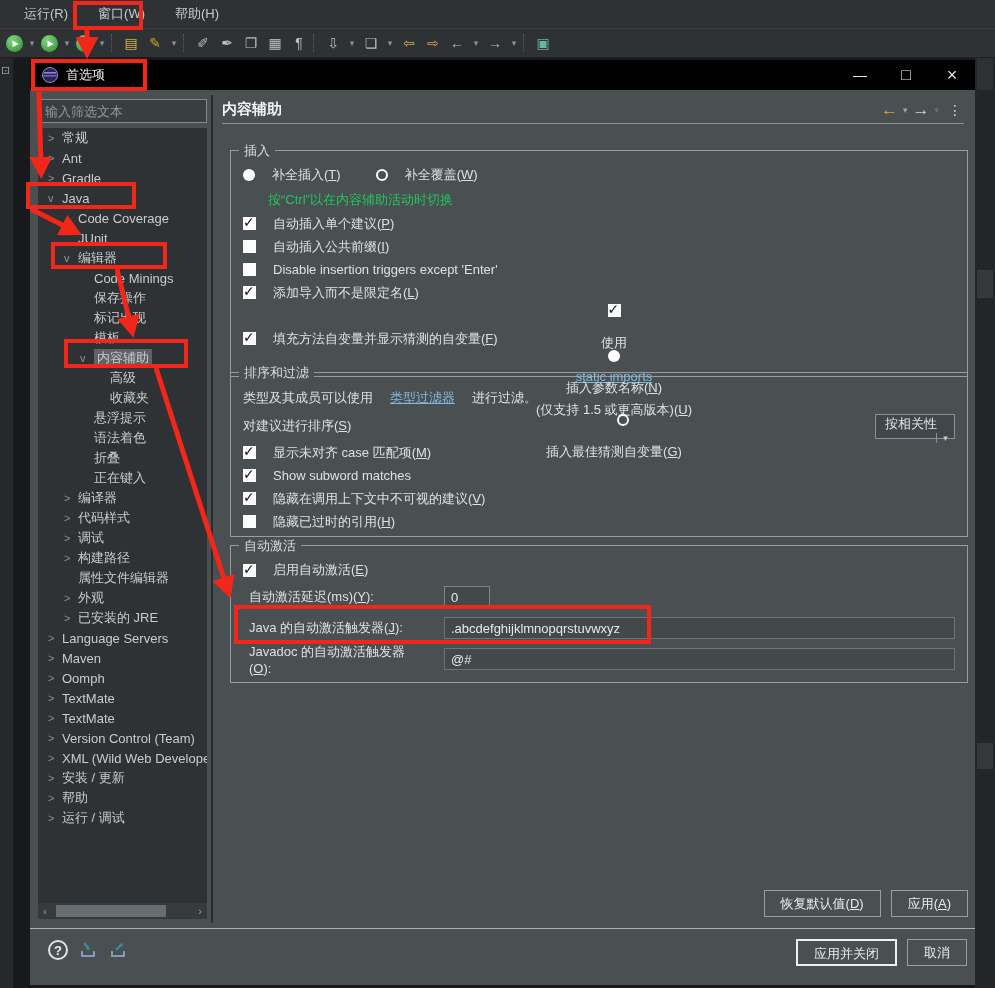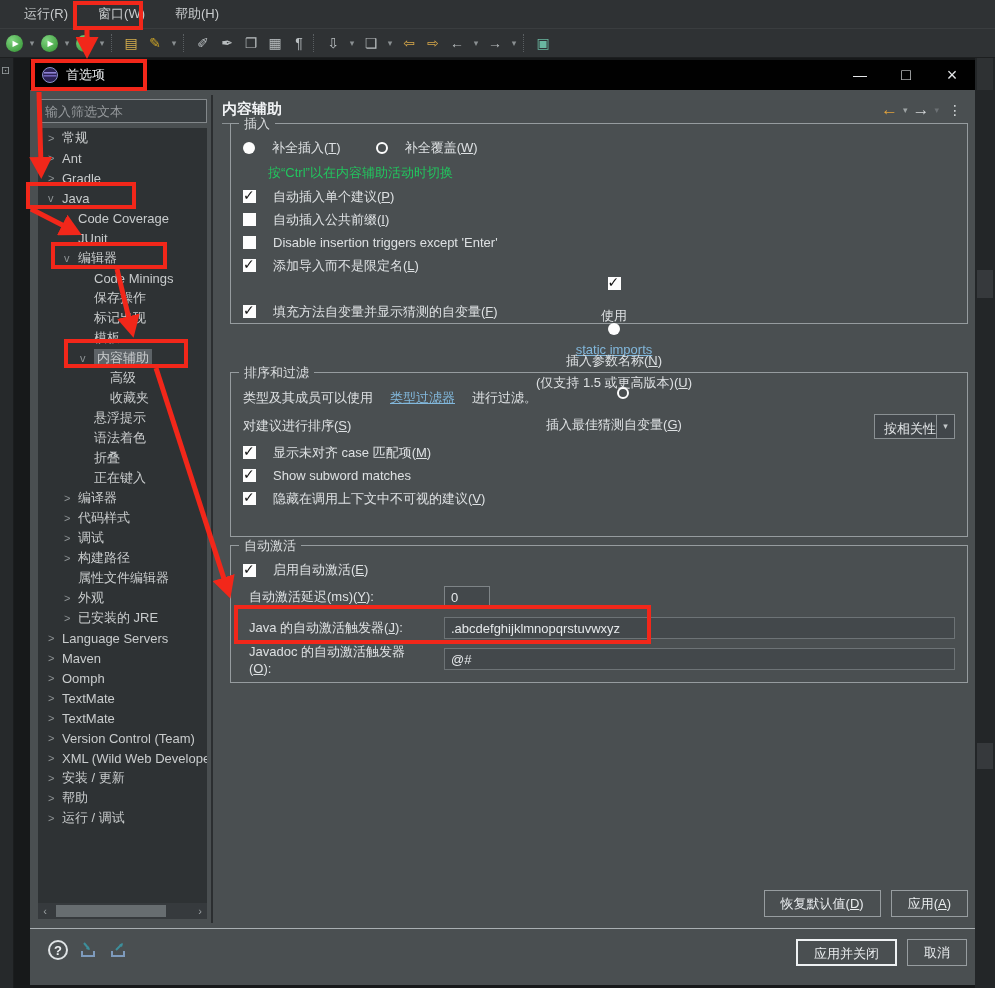--- a/index.html
+++ b/index.html
@@ -61,37 +61,37 @@
   .pane-title { font-size:15px; font-weight:bold; color:#f0f2f4; }
   .pane-nav { margin-left:auto; display:flex; align-items:center; gap:5px; padding-right:2px; }
   .nav-back { color:#e2a33c; font-size:17px; font-weight:bold; }
   .nav-caret { color:#9ea3a5; font-size:9px; }
   .nav-fwd { color:#d2d5d7; font-size:17px; font-weight:bold; }
   .nav-caret.dim { color:#6c7174; }
   .nav-dots { color:#d6dadc; font-size:14px; margin-left:4px; }
 
   
   .group { position:absolute; left:200px; width:738px; border:1px solid #969c9f; padding:12px 12px 0 12px; }
-  .g1 { top:63px; height:201px; } .g2 { top:312px; height:165px; } .g3 { top:485px; height:138px; }
+  .g1 { top:90px; height:227px; } .g2 { top:312px; height:165px; } .g3 { top:485px; height:138px; }
   .gtitle { position:absolute; top:-9px; left:8px; background:#4a4f51; padding:0 5px; color:#d9dcde; }
   .row { display:flex; align-items:center; gap:17px; height:23px; color:#dde0e2; }
   .row.h24{height:24px} .row.h25{height:25px} .row.h26{height:26px} .row.h30{height:30px} .row.h32{height:32px}
   .indent { margin-left:30px;flex-direction:column; }
   .note { margin-left:25px; color:#22c55e; }
   .cb { width:13px; height:13px; background:#fdfdfd; flex:none; position:relative; }
   .cb.on::after { content:"✓"; position:absolute; left:0px; top:-3px; color:#141414; font-size:14px; font-weight:bold; }
   .radio { width:12px; height:12px; border-radius:50%; flex:none; }
   .radio.on { background:#fdfdfd; }
   .radio.off { border:2.5px solid #fdfdfd; background:transparent; }
   .pair-gap { margin-left:18px; }
   .link { color:#82b8dc; text-decoration:underline; }
   u { text-decoration:underline; }
 
-  .dropdown { margin-left:auto; display:flex; align-items:flex-end; height:25px; background:#41464a;
-              border:1px solid #8a9093; padding-left:9px; min-width:80px; }
+  .dropdown { margin-left:auto; display:flex; align-items:flex-start; height:25px; background:#41464a;
+              border:1px solid #8a9093; padding-left:9px; min-width:80px;flex-direction:column; }
   .dropdown .dval { color:#e2e5e7; }
   .dropdown .dchev { margin-left:auto; border-left:1px solid #8a9093; height:100%; width:18px;
                      display:flex; align-items:center; justify-content:center; color:#c4c8ca; font-size:9px; }
 
   .arow { display:flex; align-items:center; }
   .flabel { width:178px; flex:none; margin-left:6px; color:#dde0e2; }
   .field { background:#43484b; border:1px solid #6d7376; color:#e6e9eb; padding:1px 6px; height:22px;
            font:13px "Liberation Sans",sans-serif; }
   .field.small { width:46px; border-color:#7e8487; }
   .field.wide { width:528px; }
@@ -442,20 +442,24 @@
         <span class="cb on"></span>
       <span class="mn">显示未对齐 case 匹配项(<u>M</u>)</span>
       </div>
     <div class="row">
         <span class="cb on"></span>
       <span>Show subword matches</span>
       </div>
     <div class="row">
         <span class="cb on"></span>
       <span class="mn">隐藏在调用上下文中不可视的建议(<u>V</u>)</span>
+      </div>
+    <div class="row">
+        <span class="cb"></span>
+      <span class="mn">隐藏已过时的引用(<u>H</u>)</span>
       </div>
   </div>
 
   <div class="group g3">
     <span class="gtitle">自动激活</span>
     <div class="row h24">
         <span class="cb on"></span>
       <span class="mn">启用自动激活(<u>E</u>)</span>
       </div>
     <div class="arow row h30">

